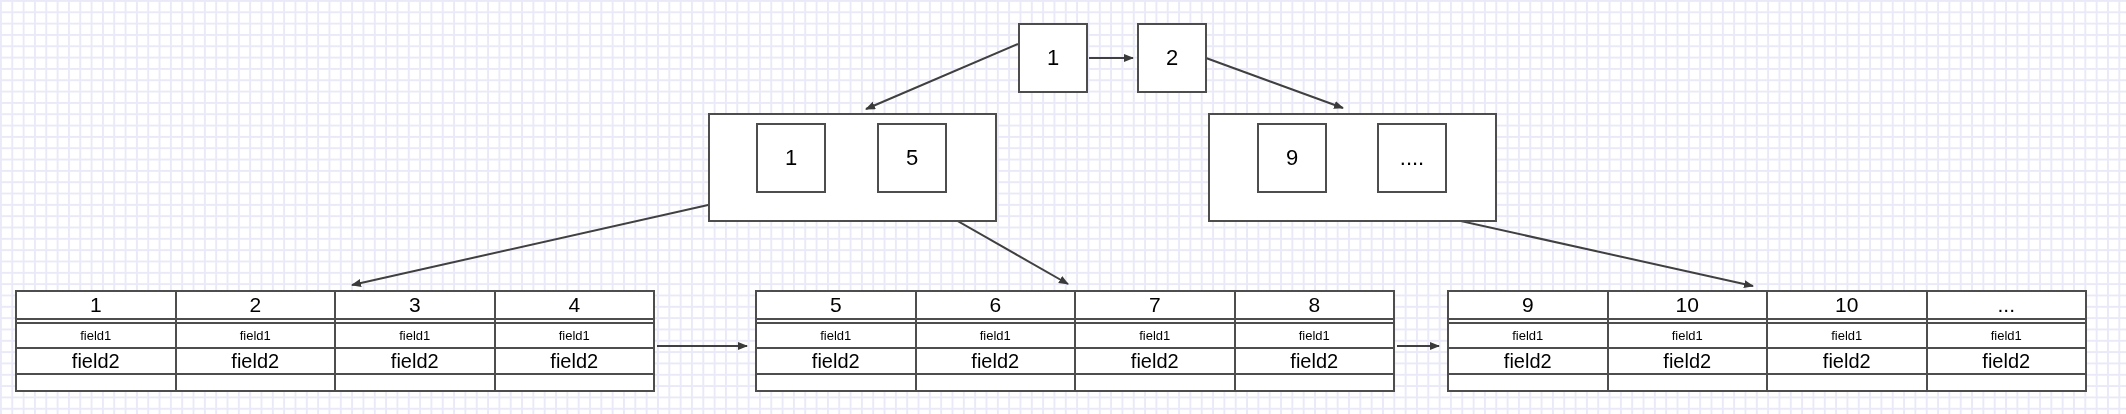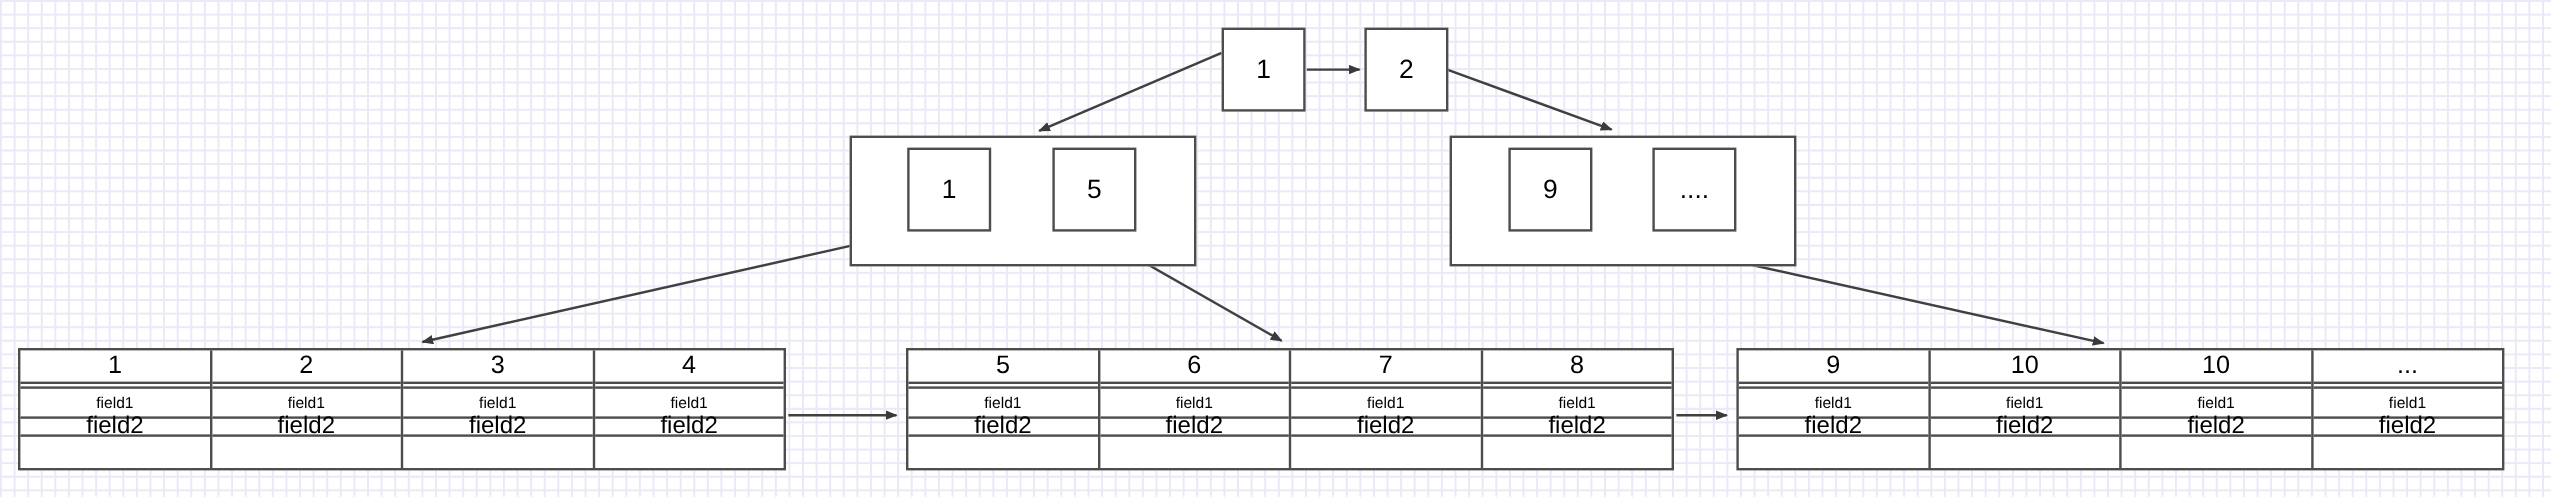--- a/index.html
+++ b/index.html
@@ -48,21 +48,21 @@
   }
   .t1{left:15px;top:290px;}
   .t2{left:755px;top:290px;}
   .t3{left:1447px;top:290px;}
   .col{flex:1 1 0;display:flex;flex-direction:column;border-right:2px solid #4d4d4d;min-width:0;}
   .col:last-child{border-right:none;}
   .cell{display:flex;align-items:center;justify-content:center;box-sizing:border-box;}
   .cell.head{height:28px;border-bottom:2px solid #4d4d4d;font-size:21px;}
   .cell.gap{height:4px;border-bottom:2px solid #4d4d4d;}
   .cell.f1{height:25px;border-bottom:2px solid #4d4d4d;font-size:13px;}
-  .cell.f2{height:15px;border-bottom:2px solid #4d4d4d;font-size:20px;}
+  .cell.f2{height:26px;border-bottom:2px solid #4d4d4d;font-size:20px;}
   .cell.foot{flex:1;}
 
   .watermark{
     position:absolute;right:6px;top:385px;
     font-size:17px;letter-spacing:.5px;
     color:rgba(148,152,166,0.65);
     white-space:nowrap;
   }
 </style>
 </head>

